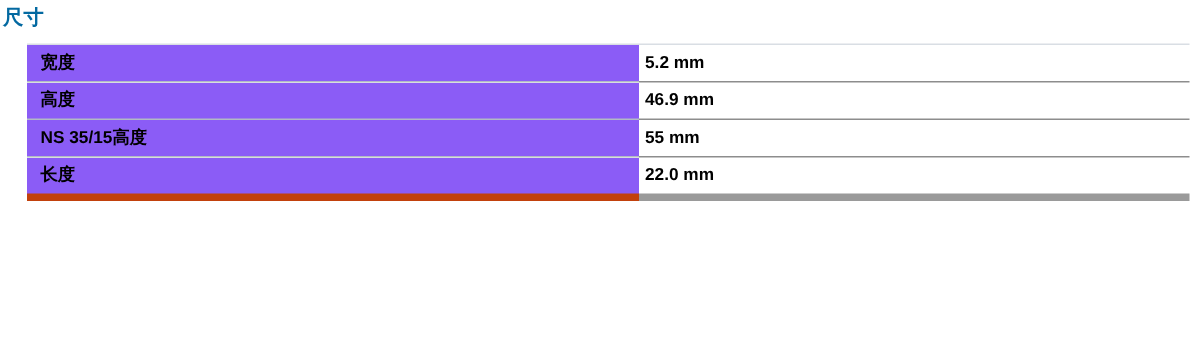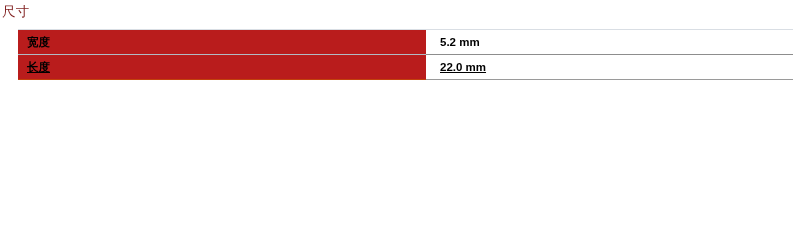--- a/index.html
+++ b/index.html
@@ -18,22 +18,22 @@
     position: relative;
     width: 800px;
     height: 182px;
   }
   .section-title {
     position: absolute;
     left: 2px;
     top: 3px;
     font-size: 13.5px;
     line-height: 18px;
-    color: #7f1d1d;
-    font-weight: 400;
+    color: #0369a1;
+    font-weight: 700;
     letter-spacing: 0.2px;
     white-space: nowrap;
   }
   .spec-table {
     position: absolute;
     left: 18px;
     top: 29px;
     width: 775px;
     border-collapse: collapse;
     table-layout: fixed;
@@ -45,36 +45,35 @@
   .spec-table td {
     height: 24px;
     padding: 0;
     vertical-align: middle;
     font-size: 11.5px;
     line-height: 24px;
     color: #000000;
     border-bottom: 1px solid #b2bac4;
   }
   .spec-table tr:last-child td {
-    border-bottom: 1px solid #c2410c;
-    text-decoration: underline;
+    border-bottom: 5px solid #c2410c;
   }
   td.label-cell {
     width: 408px;
-    background: #b91c1c;
+    background: #8b5cf6;
     font-weight: bold;
     padding-left: 9px;
     box-sizing: border-box;
     white-space: nowrap;
     overflow: hidden;
   }
   td.value-cell {
     background: #ffffff;
     font-weight: bold;
-    padding-left: 14px;
+    padding-left: 4px;
     box-sizing: border-box;
     white-space: nowrap;
     overflow: hidden;
     border-bottom-color: #8d8d8d;
   }
   .spec-table tr:last-child td.value-cell {
     border-bottom-color: #9a9a9a;
   }
 </style>
 </head>
@@ -86,21 +85,29 @@
 
   <table class="spec-table">
     <tbody>
 
       <tr>
         <td class="label-cell">宽度</td>
         <td class="value-cell">5.2 mm</td>
       </tr>
 
 
+      <tr>
+        <td class="label-cell">高度</td>
+        <td class="value-cell">46.9 mm</td>
+      </tr>
 
+      <tr>
+        <td class="label-cell">NS 35/15高度</td>
+        <td class="value-cell">55 mm</td>
+      </tr>
 
 
       <tr>
         <td class="label-cell">长度</td>
         <td class="value-cell">22.0 mm</td>
       </tr>
 
     </tbody>
   </table>
 

